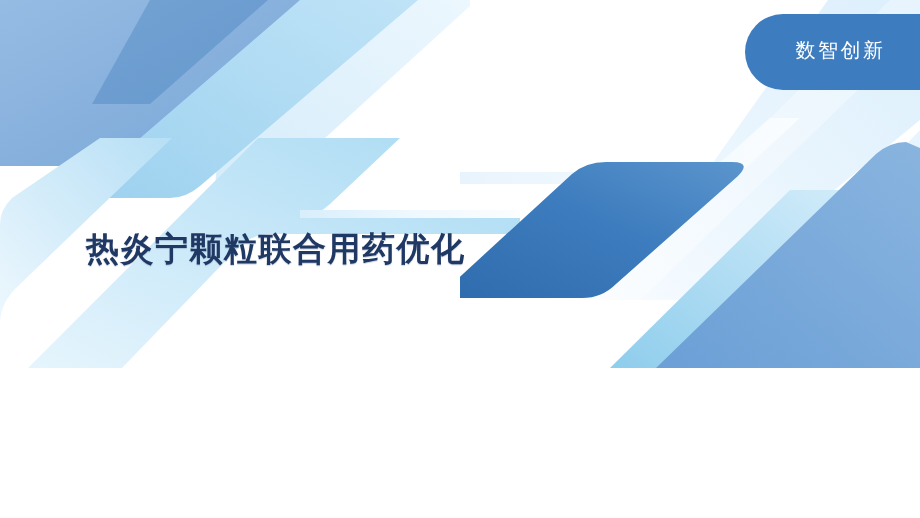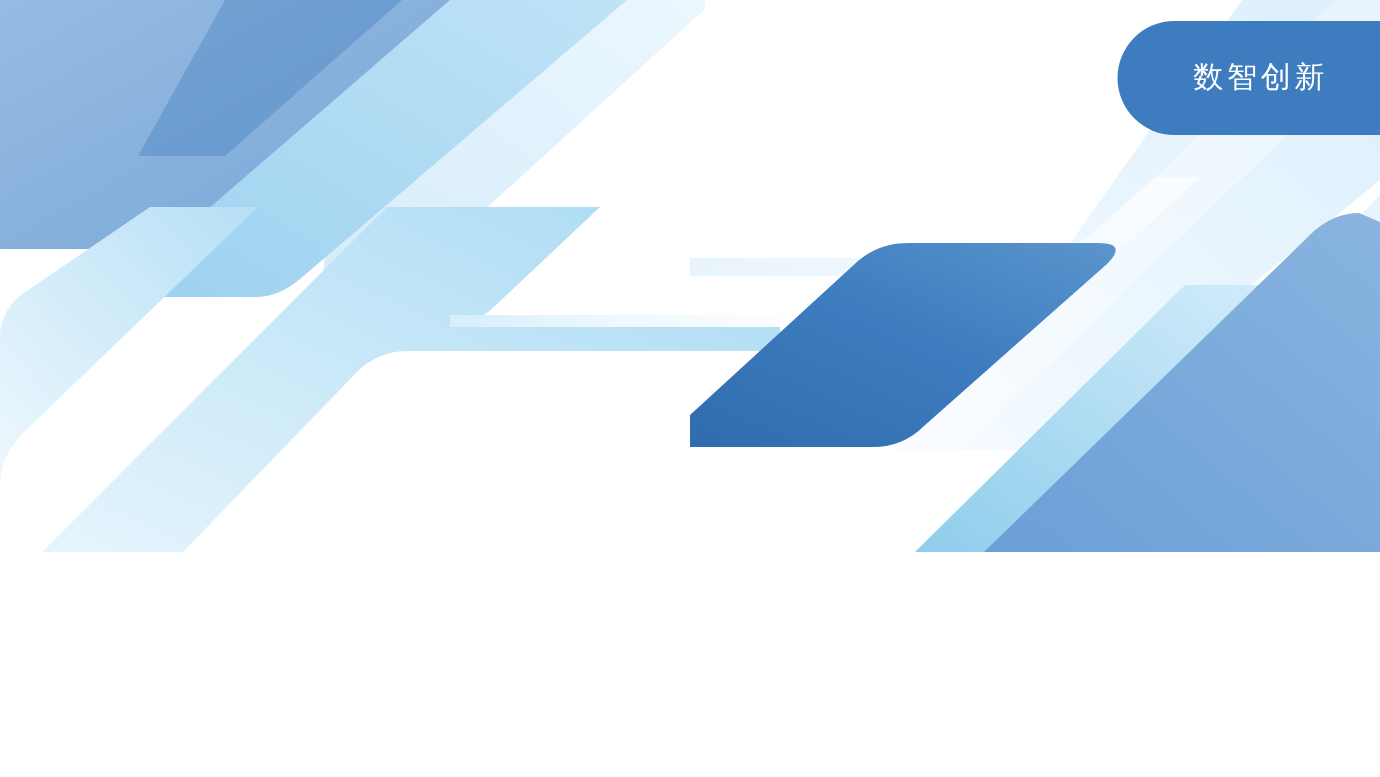--- a/index.html
+++ b/index.html
@@ -8,20 +8,21 @@
     width:920px; height:518px;
     overflow:hidden;
     background:#ffffff;
     font-family:"Liberation Sans","DejaVu Sans",sans-serif;
   }
   #slide {
     position:relative;
     width:920px; height:368px;
     background:#ffffff;
     overflow:hidden;
+    font-family:Liberation Mono, monospace;
   }
   .deco { position:absolute; pointer-events:none; }
 
   
   #tl-svg  { left:0; top:0; width:470px; height:210px; }
   #tr-svg  { right:0; top:0;  width:340px; height:300px; }
   #bl-svg  { left:0; bottom:0; width:520px; height:230px; }
   #br-svg  { right:0; bottom:0; width:460px; height:250px; }
 
   
@@ -210,14 +211,17 @@
                Q 150 160 130 160
                L 4 160
                Q -14 160 0 146 Z" transform="translate(-8,20)" fill="url(#gBRdark)"></path>
     </g>
   </svg>
 
   <div id="badge">
     <span class="bl">数智创新</span>
   </div>
 
+  <div id="title-wrap">
+    <h1 id="main-title">热炎宁颗粒联合用药优化</h1>
+  </div>
 
 </div>
 
 </body></html>

